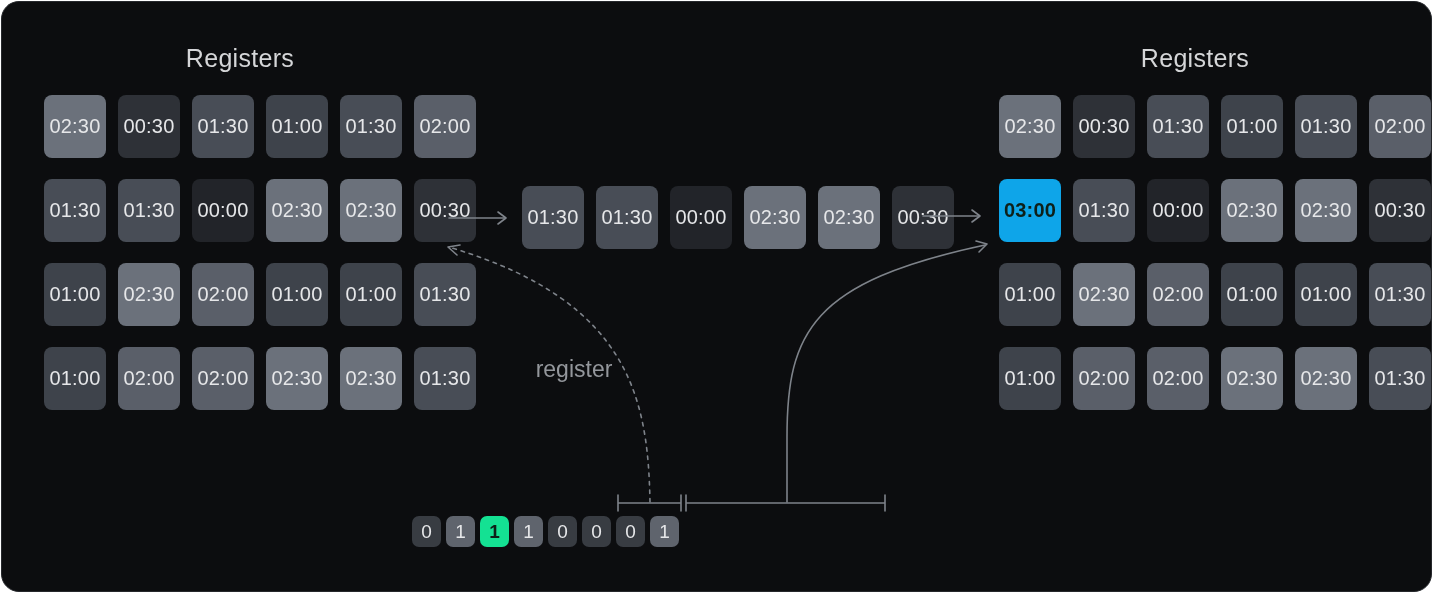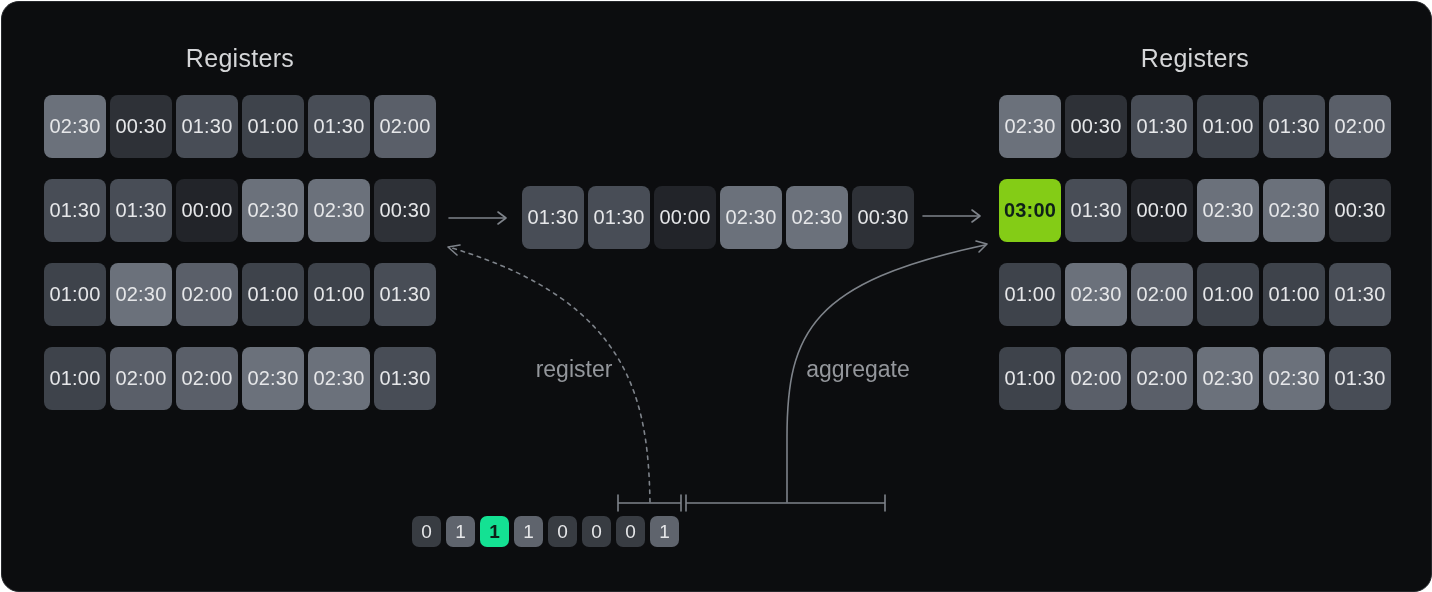--- a/index.html
+++ b/index.html
@@ -9,21 +9,21 @@
     background:#0c0d0f;border-radius:18px;border:1px solid #26282c;
     overflow:hidden;
   }
   .title{
     position:absolute;top:42px;width:392px;text-align:center;
     font-size:25px;color:#d5d6d8;letter-spacing:.3px;
   }
   .grid{
     position:absolute;display:grid;
     grid-template-columns:repeat(6,62px);
-    grid-auto-rows:63px;gap:21px 4px;
+    grid-auto-rows:63px;gap:21px 12px;
   }
   .cell{
     border-radius:8px;display:flex;align-items:center;justify-content:center;
     font-size:20px;color:#e6e7e9;letter-spacing:.2px;
   }
   .cell.hl{color:#0e2019;font-weight:bold;}
   .overlay{position:absolute;left:0;top:0;pointer-events:none;}
   .anno-label{
     position:absolute;width:200px;text-align:center;
     font-size:23px;line-height:30px;color:#94979c;
@@ -84,21 +84,21 @@
       <div class="cell" style="background: rgb(46, 49, 55);">00:30</div>
     </div>
 
   <div class="grid" id="right-grid" style="left:997px;top:93px;">
       <div class="cell" style="background: rgb(107, 113, 123);">02:30</div>
       <div class="cell" style="background: rgb(46, 49, 55);">00:30</div>
       <div class="cell" style="background: rgb(72, 77, 86);">01:30</div>
       <div class="cell" style="background: rgb(62, 67, 75);">01:00</div>
       <div class="cell" style="background: rgb(72, 77, 86);">01:30</div>
       <div class="cell" style="background: rgb(90, 95, 105);">02:00</div>
-      <div class="cell hl" style="background: #84cc16;">03:00</div>
+      <div class="cell hl" style="background: #0ea5e9;">03:00</div>
       <div class="cell" style="background: rgb(72, 77, 86);">01:30</div>
       <div class="cell" style="background: rgb(34, 36, 41);">00:00</div>
       <div class="cell" style="background: rgb(107, 113, 123);">02:30</div>
       <div class="cell" style="background: rgb(107, 113, 123);">02:30</div>
       <div class="cell" style="background: rgb(46, 49, 55);">00:30</div>
       <div class="cell" style="background: rgb(62, 67, 75);">01:00</div>
       <div class="cell" style="background: rgb(107, 113, 123);">02:30</div>
       <div class="cell" style="background: rgb(90, 95, 105);">02:00</div>
       <div class="cell" style="background: rgb(62, 67, 75);">01:00</div>
       <div class="cell" style="background: rgb(62, 67, 75);">01:00</div>
@@ -141,21 +141,20 @@
       <g>
         <path d="M 684 493 V 509 M 684 501 H 883 M 883 493 V 509"></path>
       </g>
     </g>
   </svg>
 
   <div class="anno-label" style="left:472px;top:352px;">
     <div>register</div>
   </div>
   <div class="anno-label" style="left:756px;top:352px;">
-    <div>aggregate</div>
   </div>
 
   <div class="hash-row">
     <div class="bits" id="bits">
         <div class="bit" style="background: rgb(56, 60, 66);">0</div>
         <div class="bit" style="background: rgb(95, 100, 109);">1</div>
         <div class="bit hl" style="background: rgb(20, 225, 147);">1</div>
         <div class="bit" style="background: rgb(95, 100, 109);">1</div>
         <div class="bit" style="background: rgb(56, 60, 66);">0</div>
         <div class="bit" style="background: rgb(56, 60, 66);">0</div>

